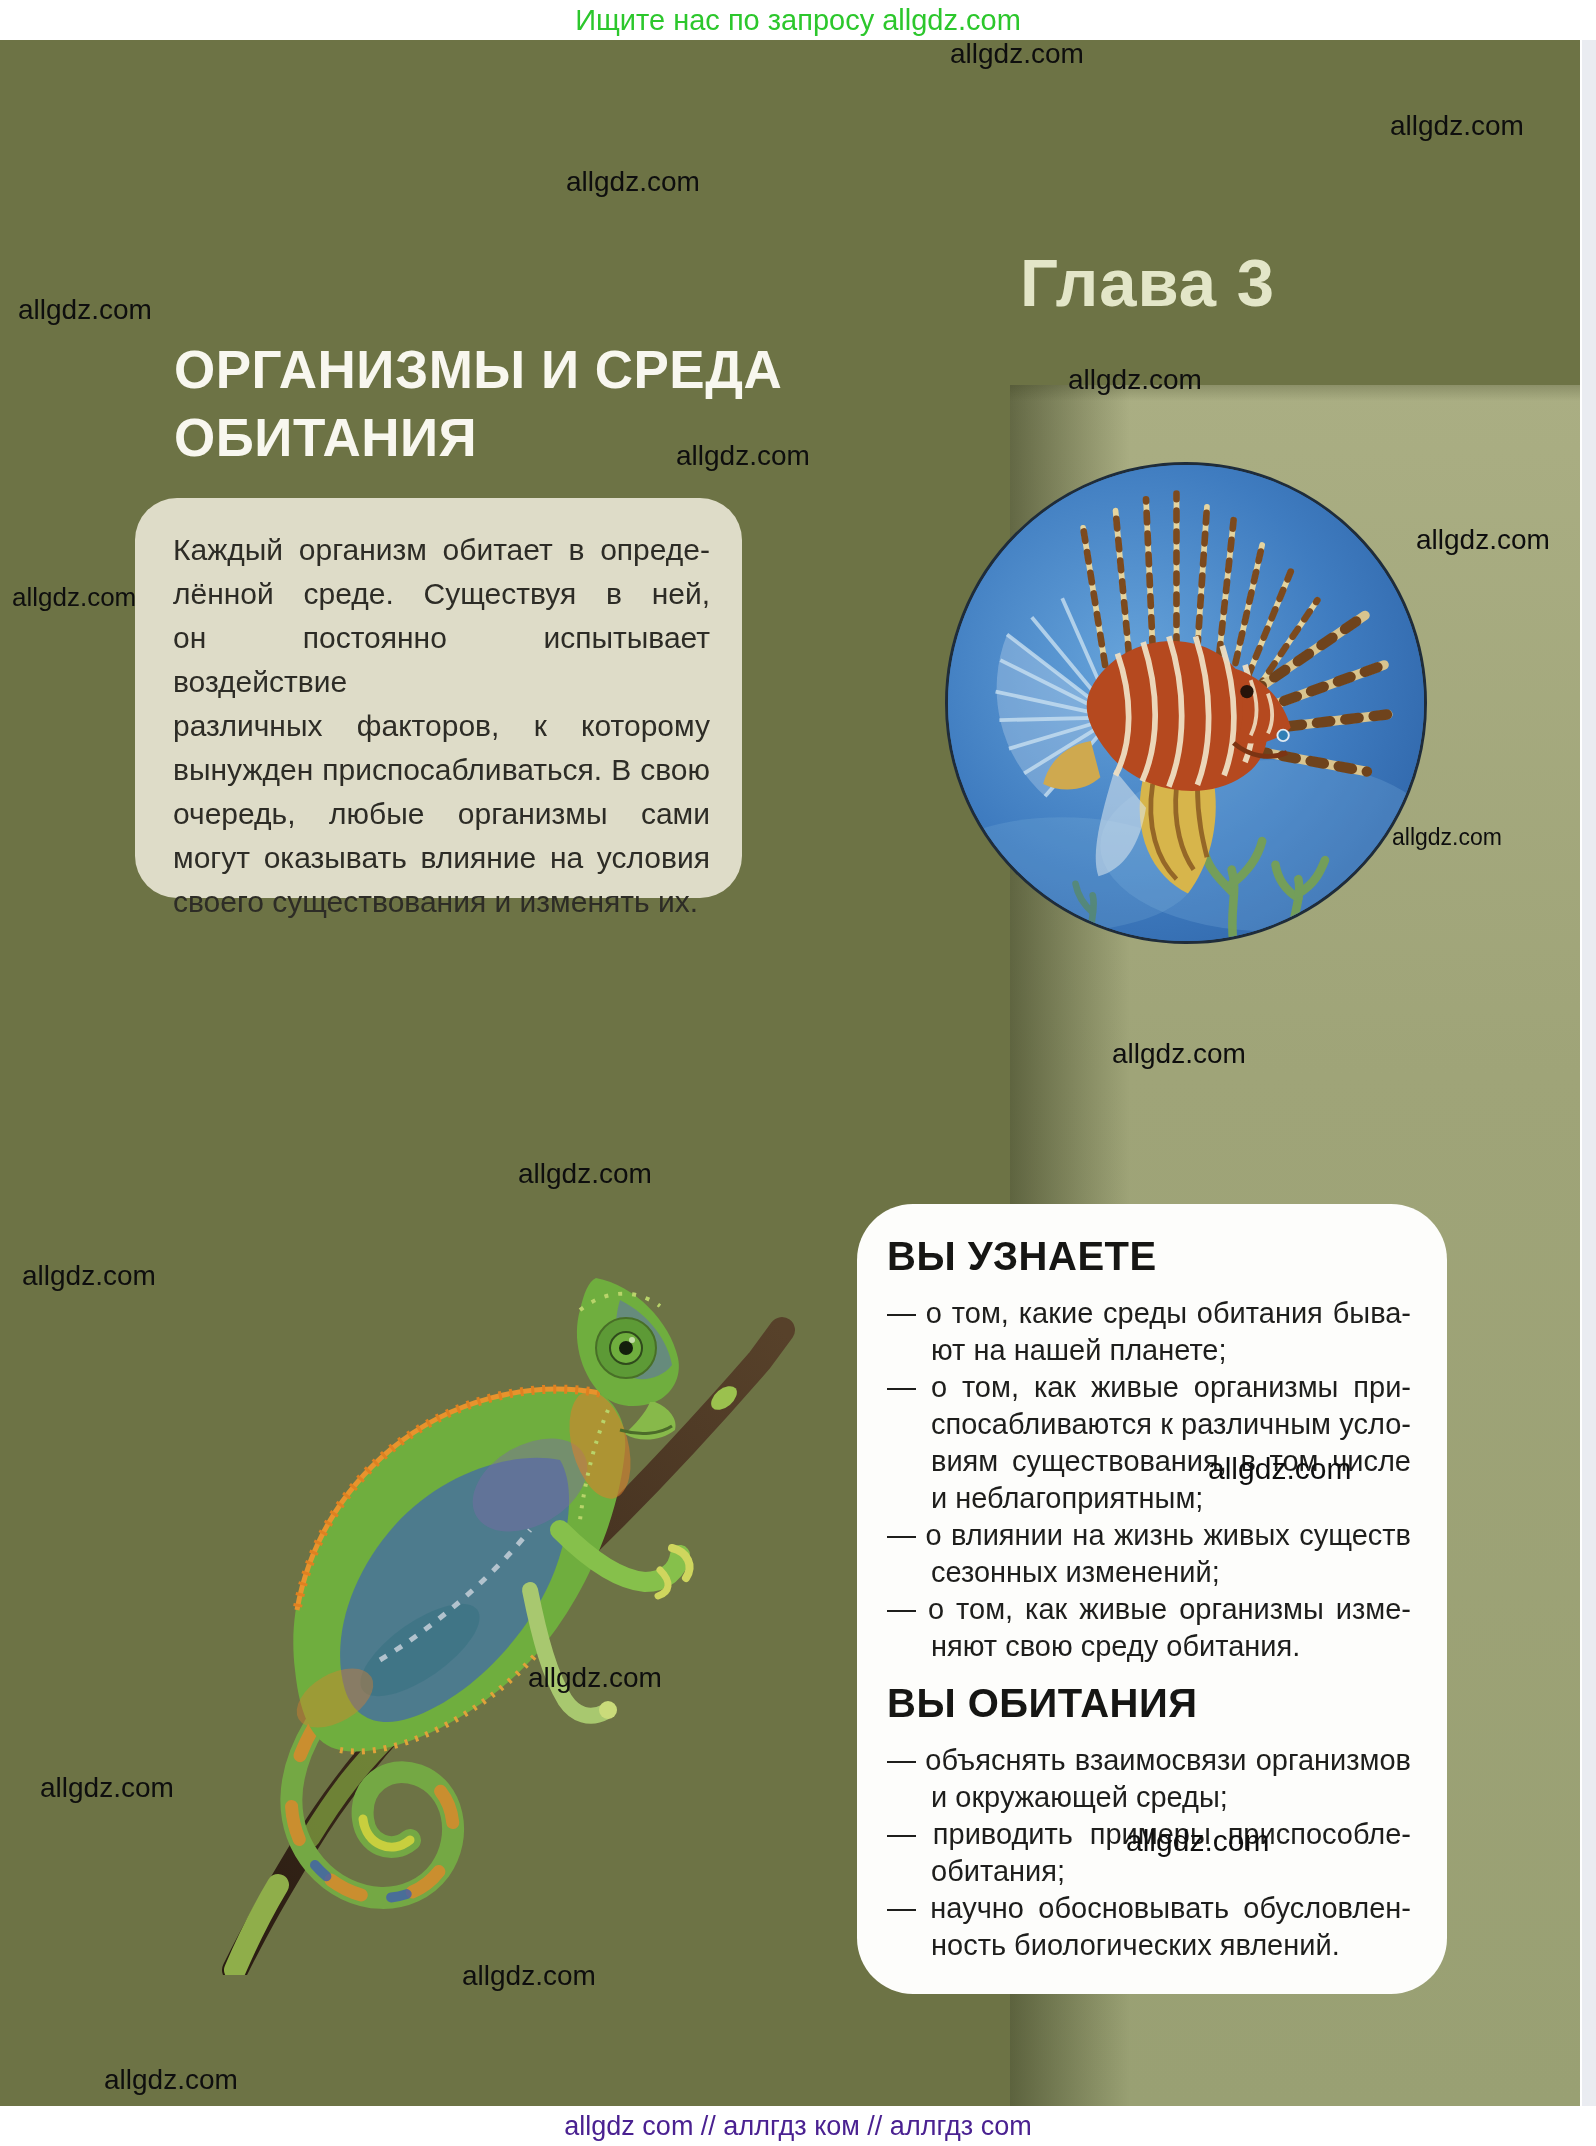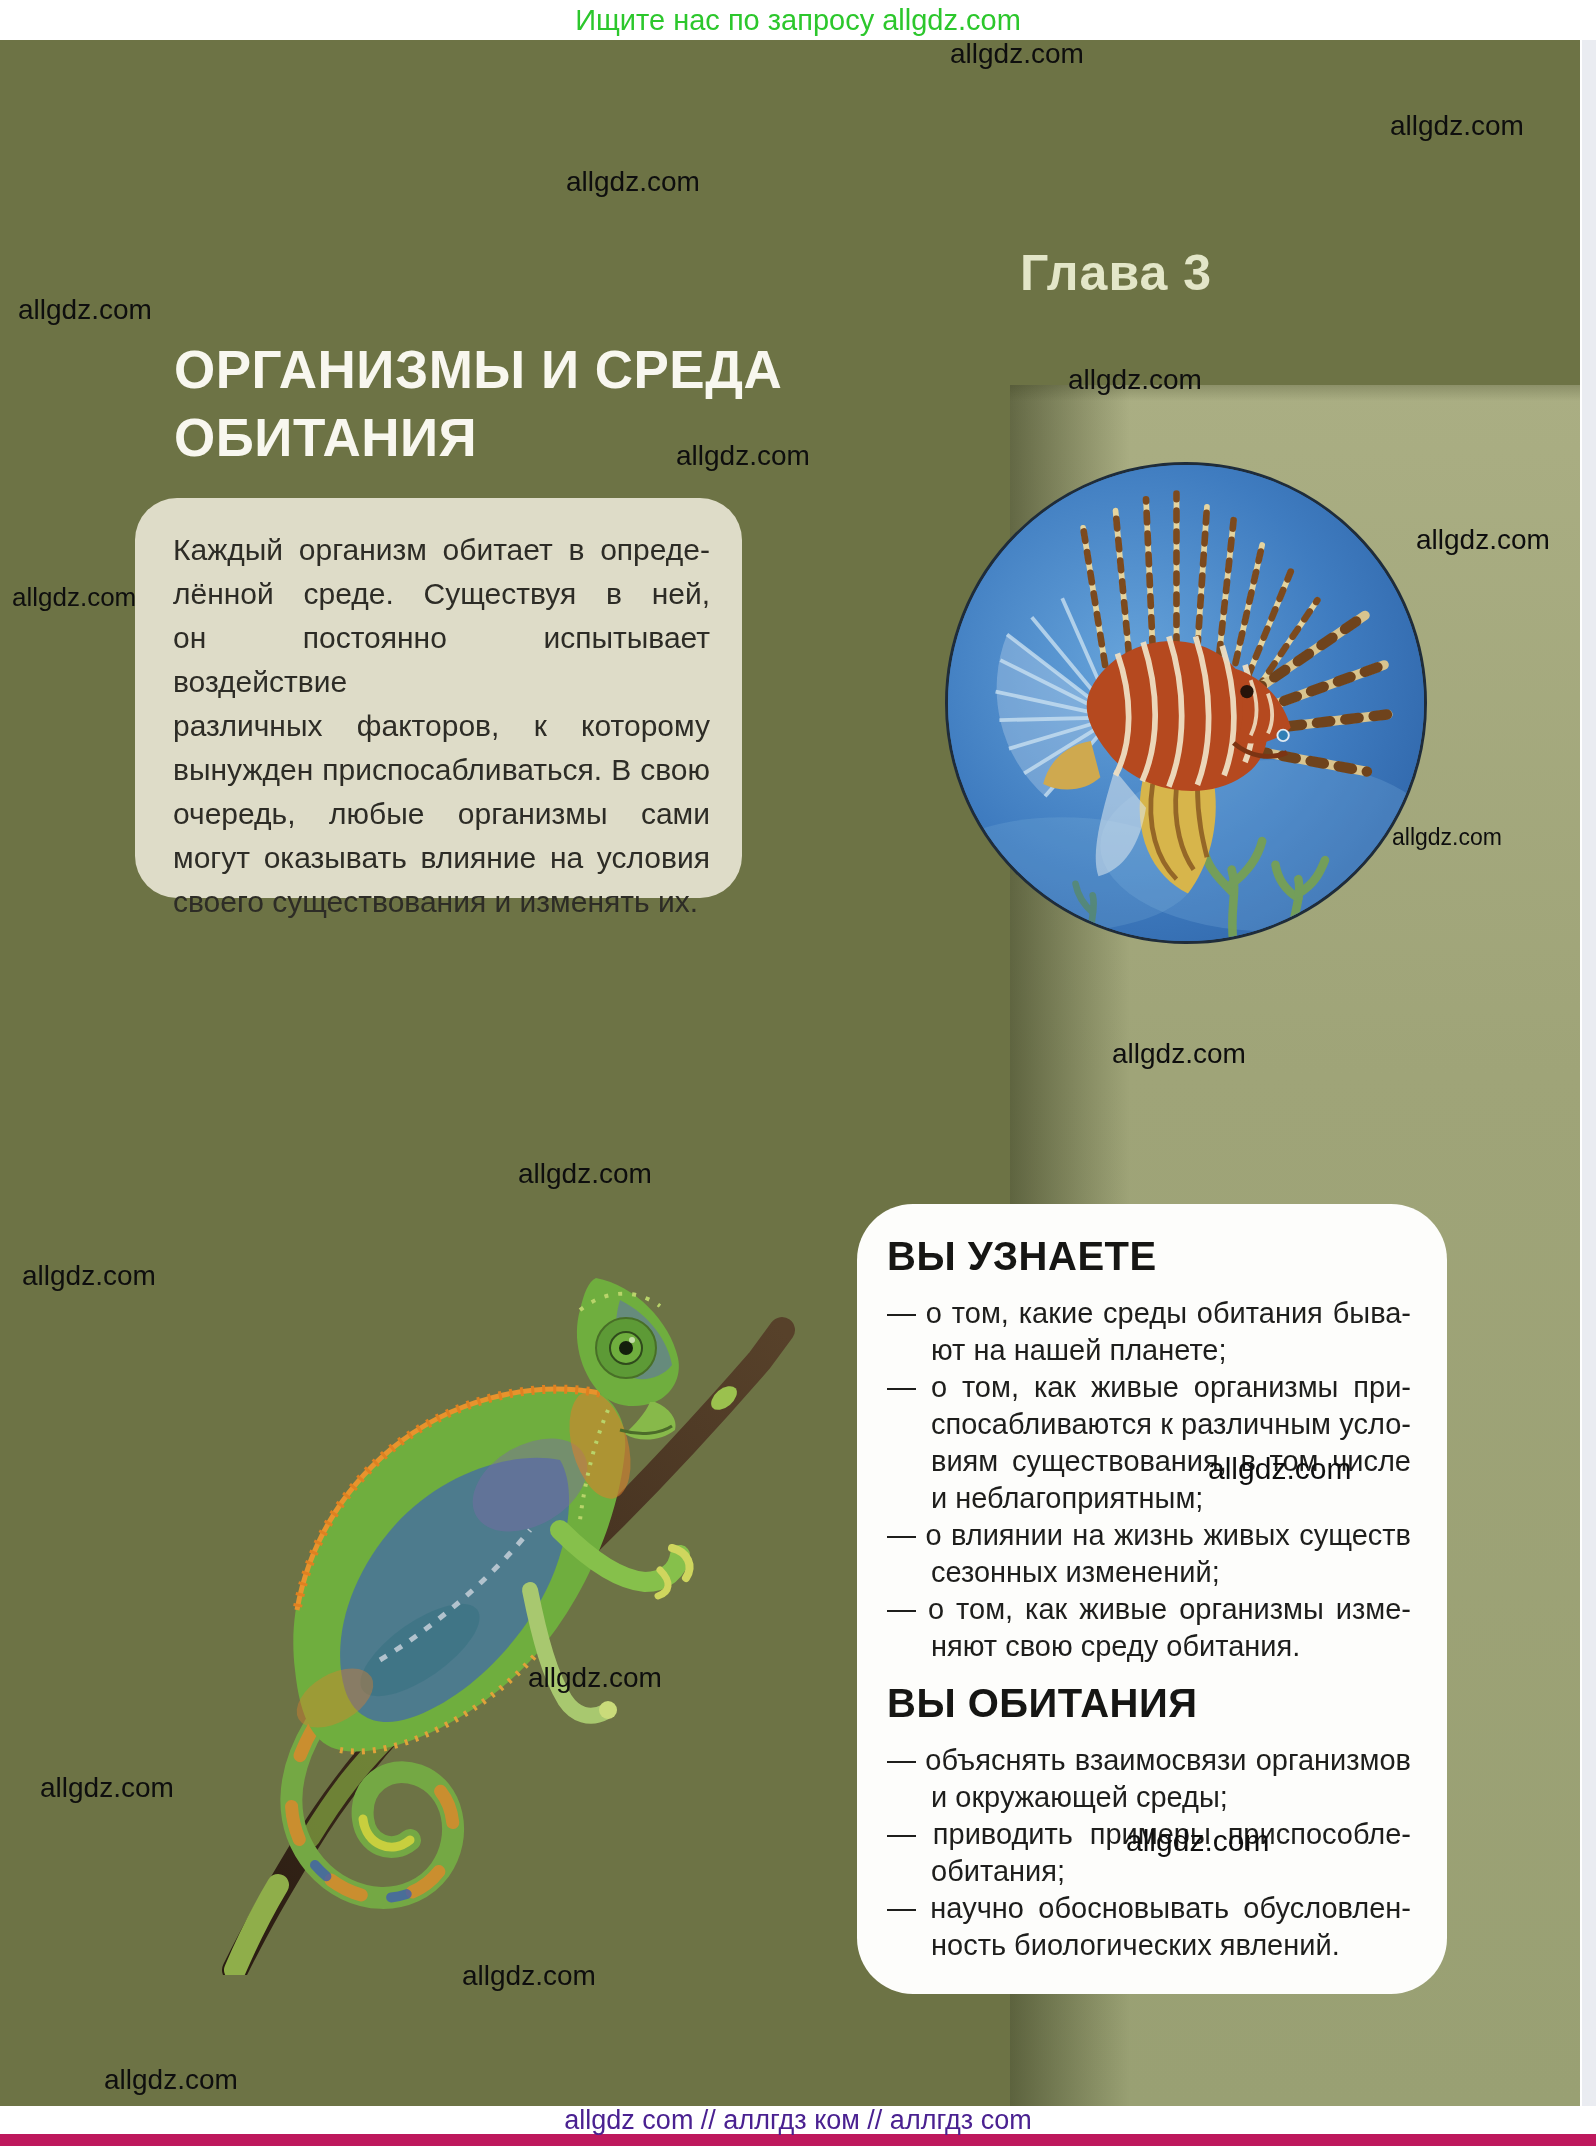--- a/index.html
+++ b/index.html
@@ -2,37 +2,37 @@
 <html><head>
 <meta charset="utf-8">
 <style>
   html,body{margin:0;padding:0;background:#555;}
   #page{position:relative;width:1596px;height:2146px;background:#be185d;overflow:hidden;
         font-family:"Liberation Sans",sans-serif;}
   
   .topbar{position:absolute;left:0;top:0;width:1596px;height:40px;background:#ffffff;
           display:flex;align-items:center;justify-content:center;}
   .topbar-text{font-size:29px;color:#2cc72c;}
-  .bottombar{position:absolute;left:0;top:2106px;width:1596px;height:28px;background:#ffffff;
+  .bottombar{position:absolute;left:0;top:2106px;width:1596px;height:40px;background:#ffffff;
           display:flex;align-items:center;justify-content:center;}
   .bottombar-text{font-size:27px;color:#4a2191;}
   
   .surface{position:absolute;left:0;top:40px;width:1580px;height:2066px;background:#6d7345;}
   
   .panel{position:absolute;left:1010px;top:385px;width:570px;height:1721px;
          background:linear-gradient(180deg,#aaae83 0%,#9fa478 40%,#99a073 100%);}
   .panel::before{content:"";position:absolute;left:0;top:0;bottom:0;width:120px;
          background:linear-gradient(90deg,rgba(42,48,18,.55),rgba(42,48,18,0));}
   .panel::after{content:"";position:absolute;left:0;top:0;right:0;height:16px;
          background:linear-gradient(180deg,rgba(50,55,25,.25),rgba(50,55,25,0));}
   
   .edge-strip{position:absolute;left:1580px;top:40px;width:16px;height:2066px;
          background:#eaecf1;border-left:2px solid #ffffff;box-sizing:border-box;}
   
-  .chapter{position:absolute;left:1020px;top:244px;width:360px;font-size:50px;font-weight:600;
+  .chapter{position:absolute;left:1020px;top:244px;width:360px;font-size:67px;font-weight:600;
          color:#e3e6c8;letter-spacing:1px;}
   .title{position:absolute;left:126px;top:336px;width:760px;font-size:53px;line-height:68px;
          font-weight:900;color:#f8f7ef;letter-spacing:.5px;margin-left:48px;}
   
   .intro-box{position:absolute;left:135px;top:498px;width:607px;height:400px;background:#dedcc8;
          border-radius:42px;box-sizing:border-box;padding:30px 32px 0 38px;}
   .intro-box .line{font-size:30px;line-height:44px;color:#2d2c26;}
   .jl{text-align:justify;text-align-last:justify;}
   .ll{text-align:left;}
   

